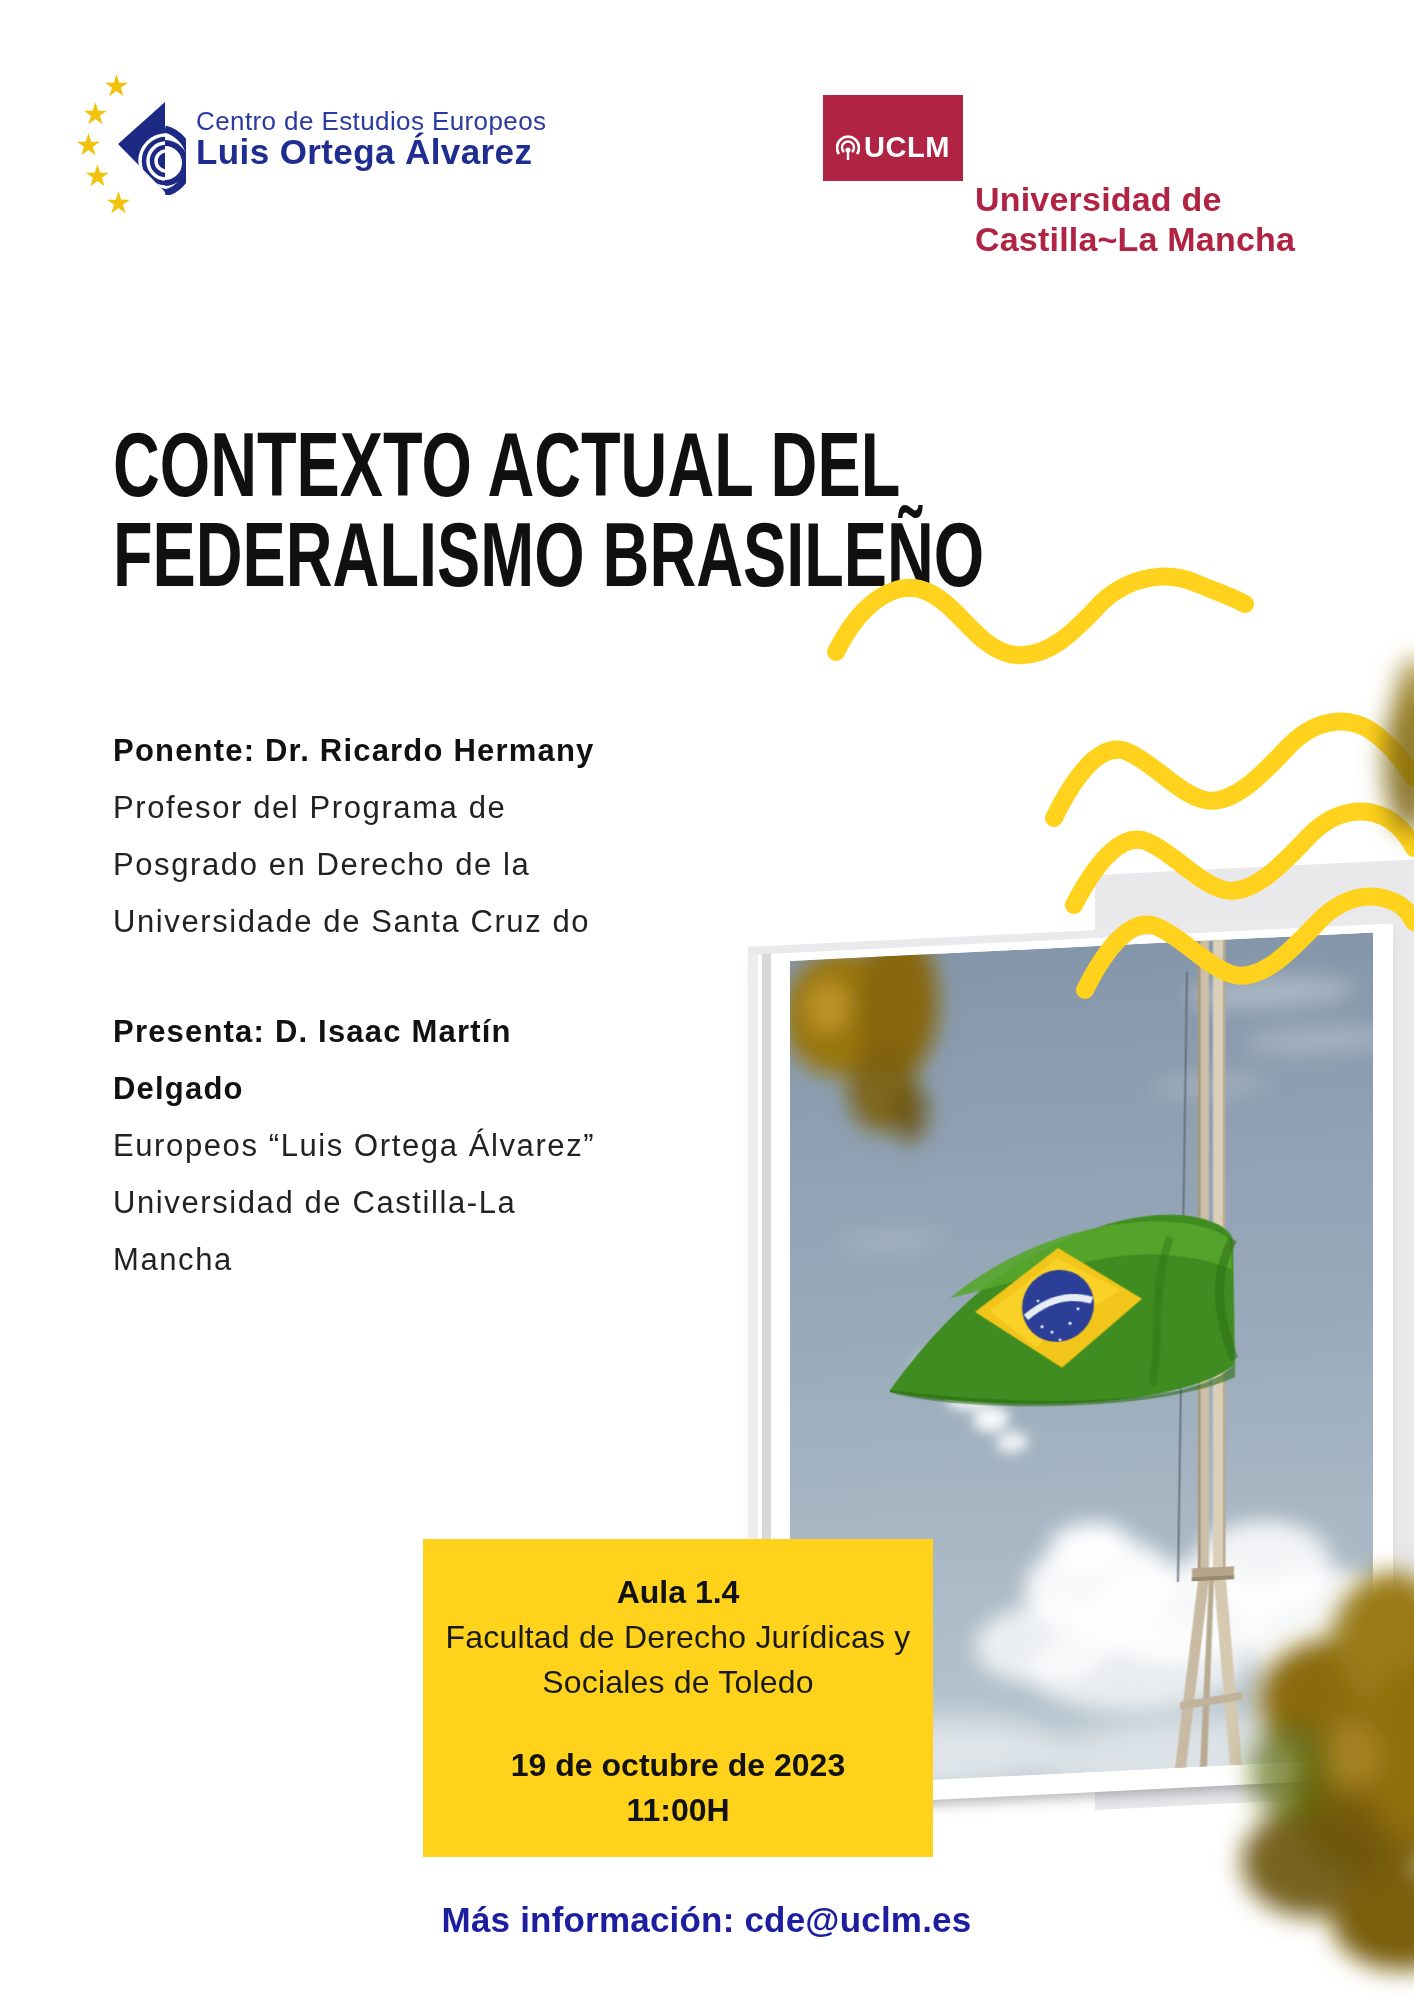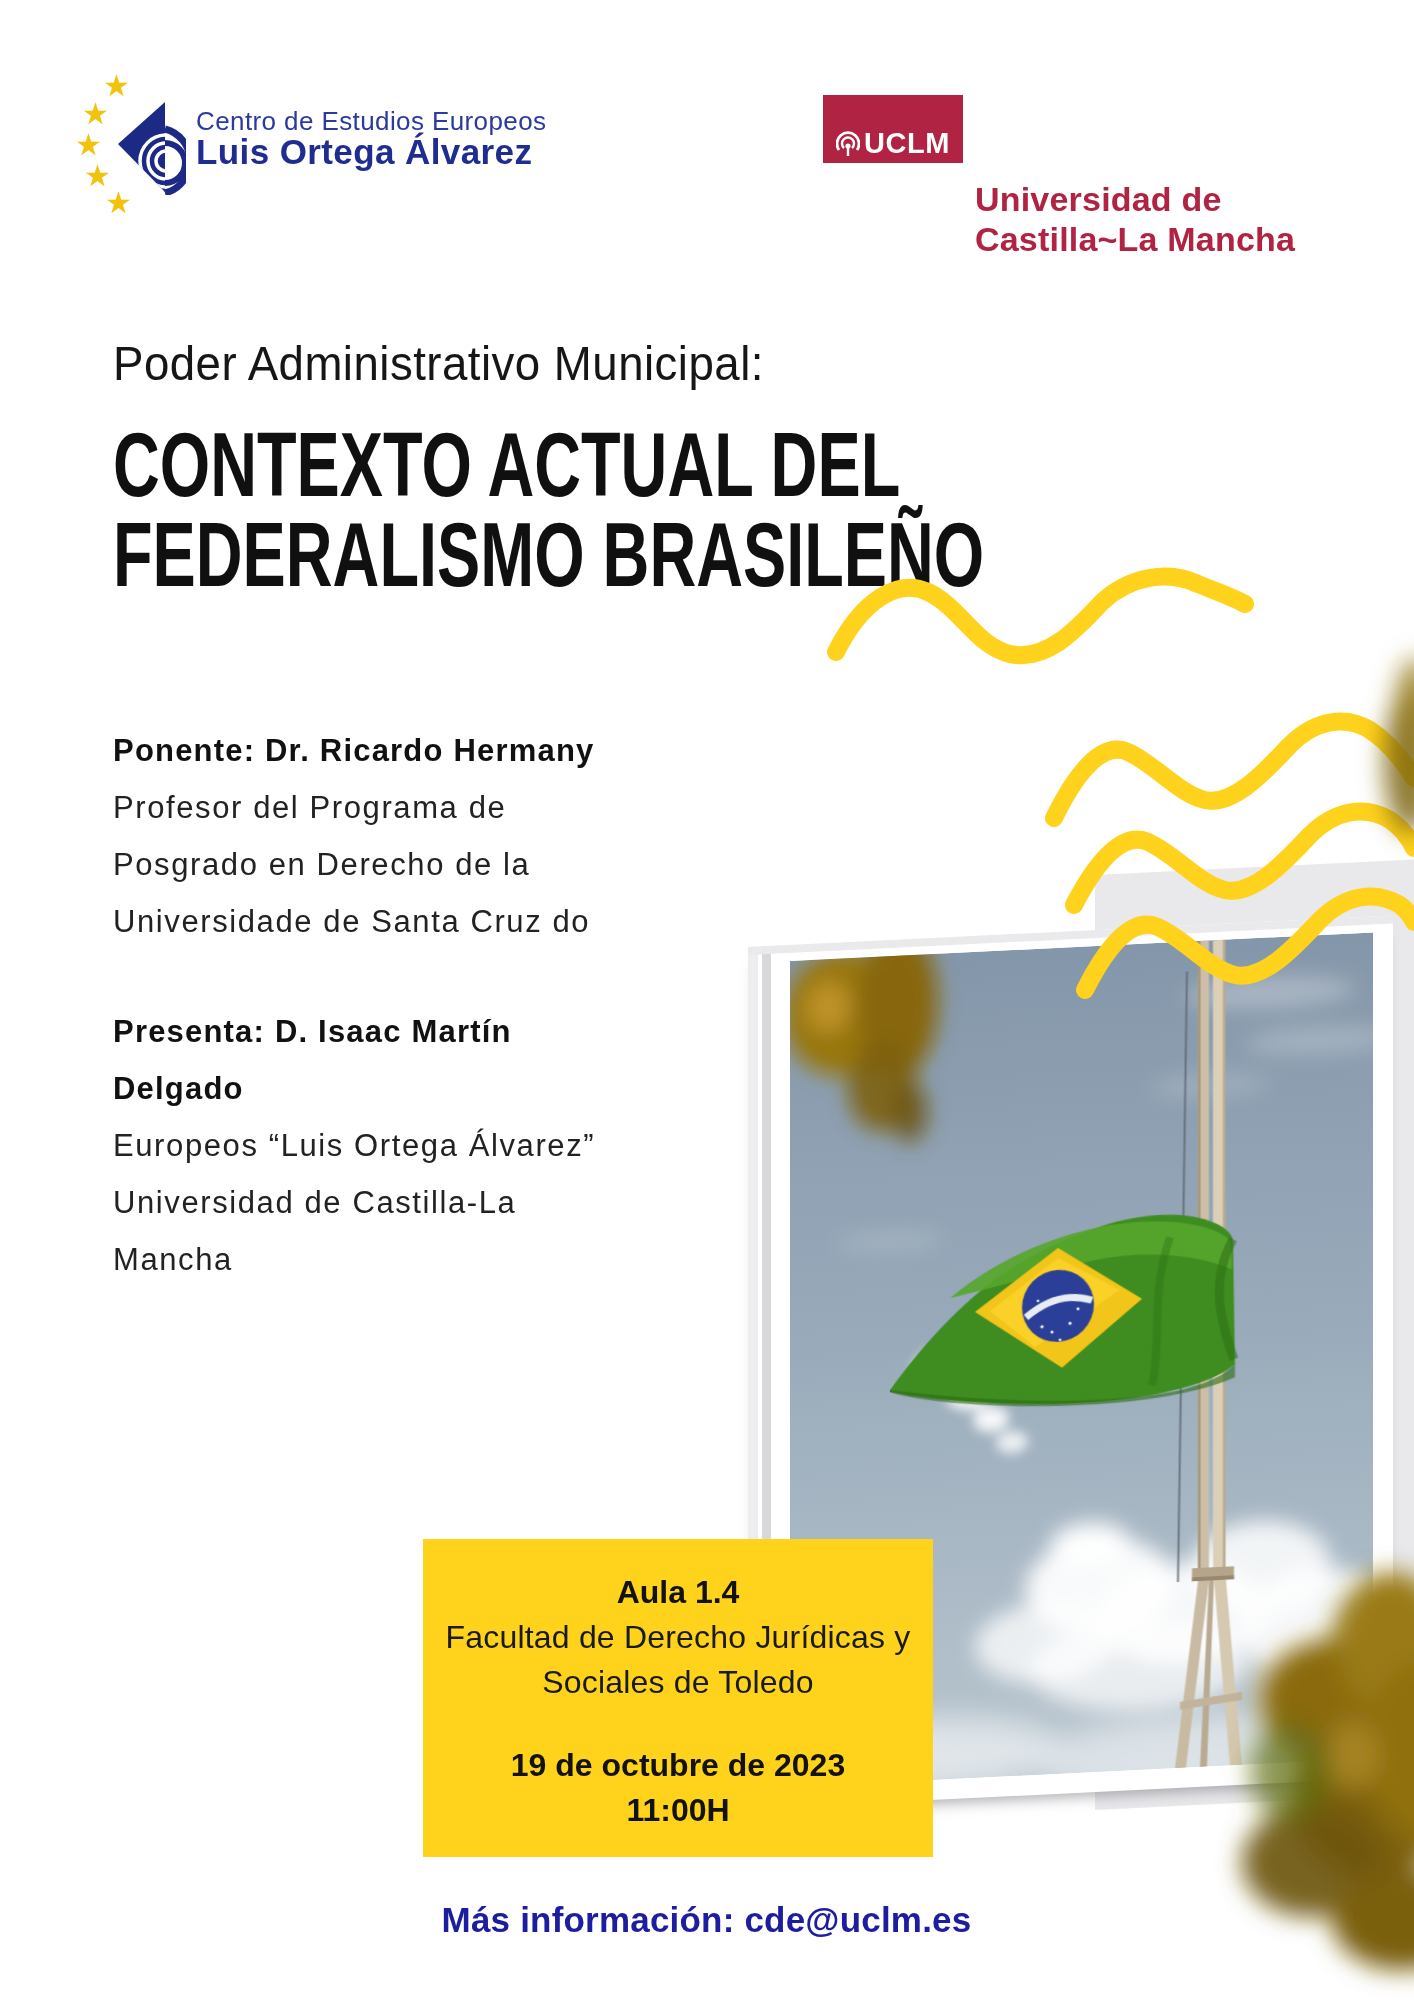--- a/index.html
+++ b/index.html
@@ -5,22 +5,22 @@
   html,body{margin:0;padding:0;background:#fff;}
   .poster{position:relative;width:1414px;height:2000px;background:#ffffff;overflow:hidden;
           font-family:"Liberation Sans",sans-serif;color:#141414;}
   .abs{position:absolute;}
 
   
   .star{position:absolute;color:#F2C30D;font-size:30px;line-height:30px;}
   .cee-emblem{position:absolute;left:116px;top:99px;}
   .cee-line1{position:absolute;left:196px;top:106px;font-size:26px;letter-spacing:.4px;color:#2B3A9E;}
   .cee-line2{position:absolute;left:196px;top:132px;font-size:35px;font-weight:700;letter-spacing:.4px;color:#1F2D90;}
-  .uclm-box{position:absolute;left:823px;top:95px;width:140px;height:68px;background:#B02342;
-            display:flex;align-items:flex-end;justify-content:center;padding-bottom:7px;box-sizing:border-box;}
+  .uclm-box{position:absolute;left:823px;top:95px;width:140px;height:86px;background:#B02342;
+            display:flex;align-items:flex-end;justify-content:center;padding-bottom:21px;box-sizing:border-box;}
   .uclm-acronym{color:#fff;font-weight:700;font-size:29px;letter-spacing:.5px;line-height:26px;}
   .uclm-line{position:absolute;left:975px;font-size:34px;font-weight:700;color:#B02342;letter-spacing:.2px;}
   .uclm-line.l1{top:100px;} .uclm-line.l2{top:140px;}
 
   
   .kicker{position:absolute;left:113px;top:336px;font-size:48px;color:#161616;white-space:nowrap;}
   .kicker>span{display:inline-block;transform:scaleX(.95);transform-origin:left center;letter-spacing:.5px;}
   .big{position:absolute;left:113px;font-size:90px;font-weight:700;color:#101010;white-space:nowrap;line-height:90px;}
   .big>span{display:inline-block;transform:scaleX(.72);transform-origin:left center;}
   .big.l1{top:420px;} .big.l2{top:510px;}
@@ -96,21 +96,20 @@
         <path d="M8,18 A6,6 0 1 1 16,18" fill="none" stroke="#ffffff" stroke-width="2.4"></path>
         <circle cx="12" cy="16" r="2.6" fill="#ffffff"></circle>
         <rect x="10.8" y="17" width="2.4" height="9" fill="#ffffff"></rect>
       </svg>
       <span class="uclm-acronym">UCLM</span>
     </div>
     <div class="uclm-line l1" style="left:175px;">Universidad de</div>
     <div class="uclm-line l2" style="left:175px;">Castilla~La Mancha</div>
   </div>
 
-  <div class="kicker"><span>Poder Administrativo Municipal:</span></div>
   <div class="big l1"><span>CONTEXTO ACTUAL DEL</span></div>
   <div class="big l2"><span>FEDERALISMO BRASILEÑO</span></div>
 
   <div class="para para1">
     <div class="b">Ponente: Dr. Ricardo Hermany</div>
     <div>Profesor del Programa de</div>
     <div>Posgrado en Derecho de la</div>
     <div>Universidade de Santa Cruz do</div>
   </div>
 

